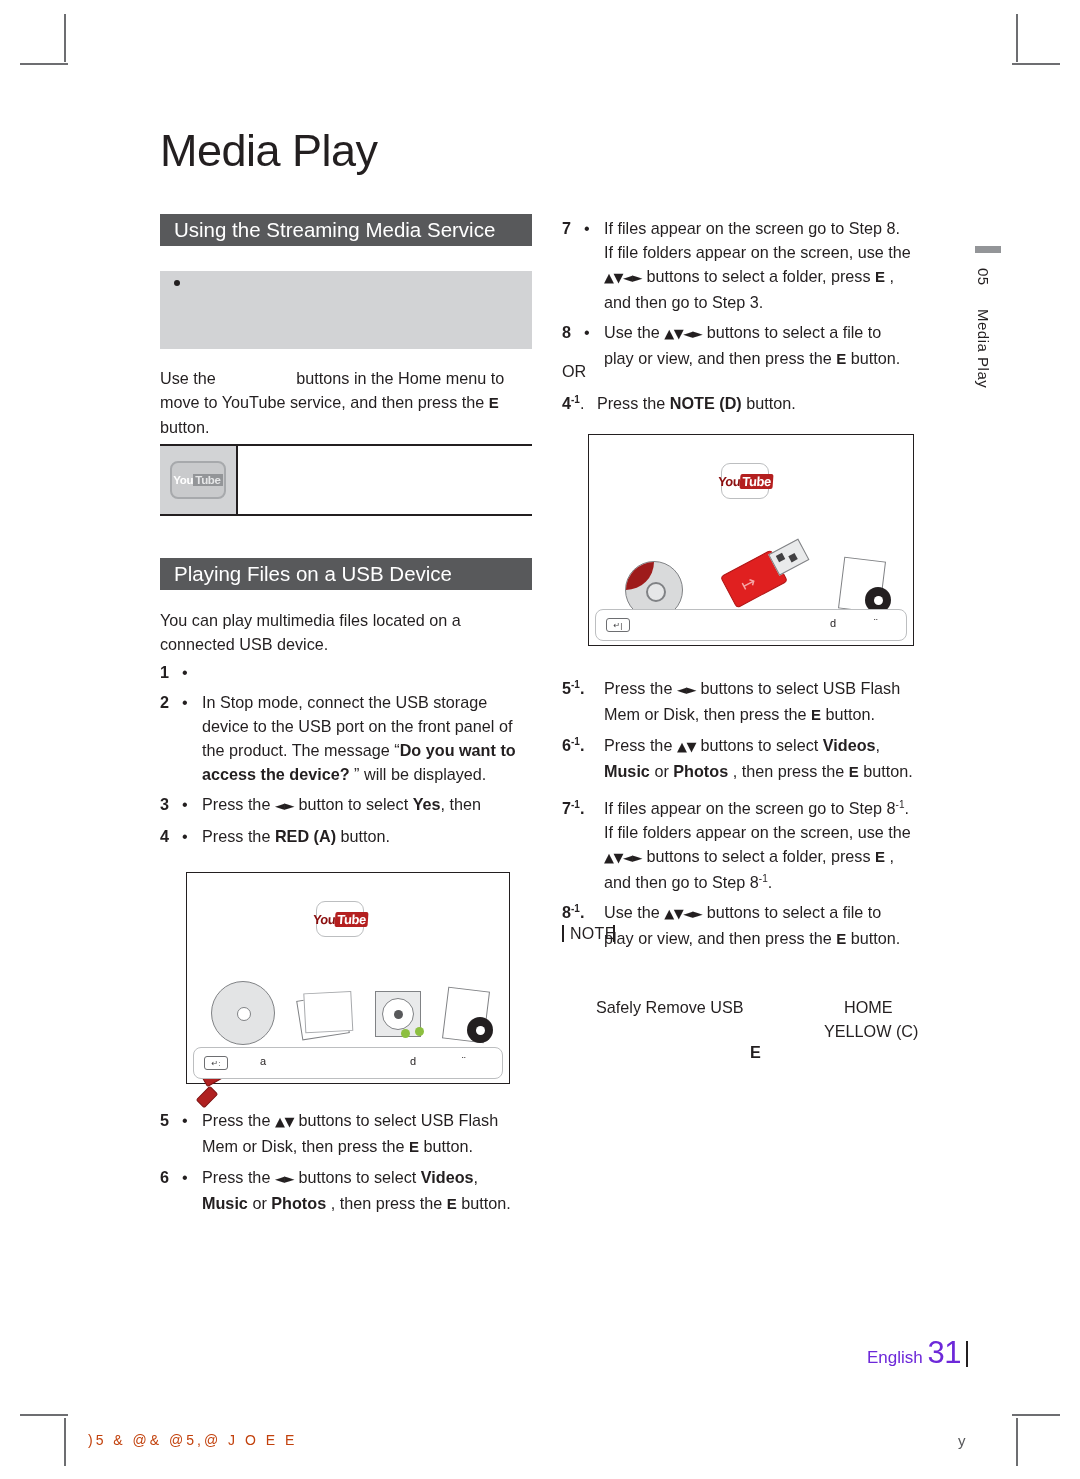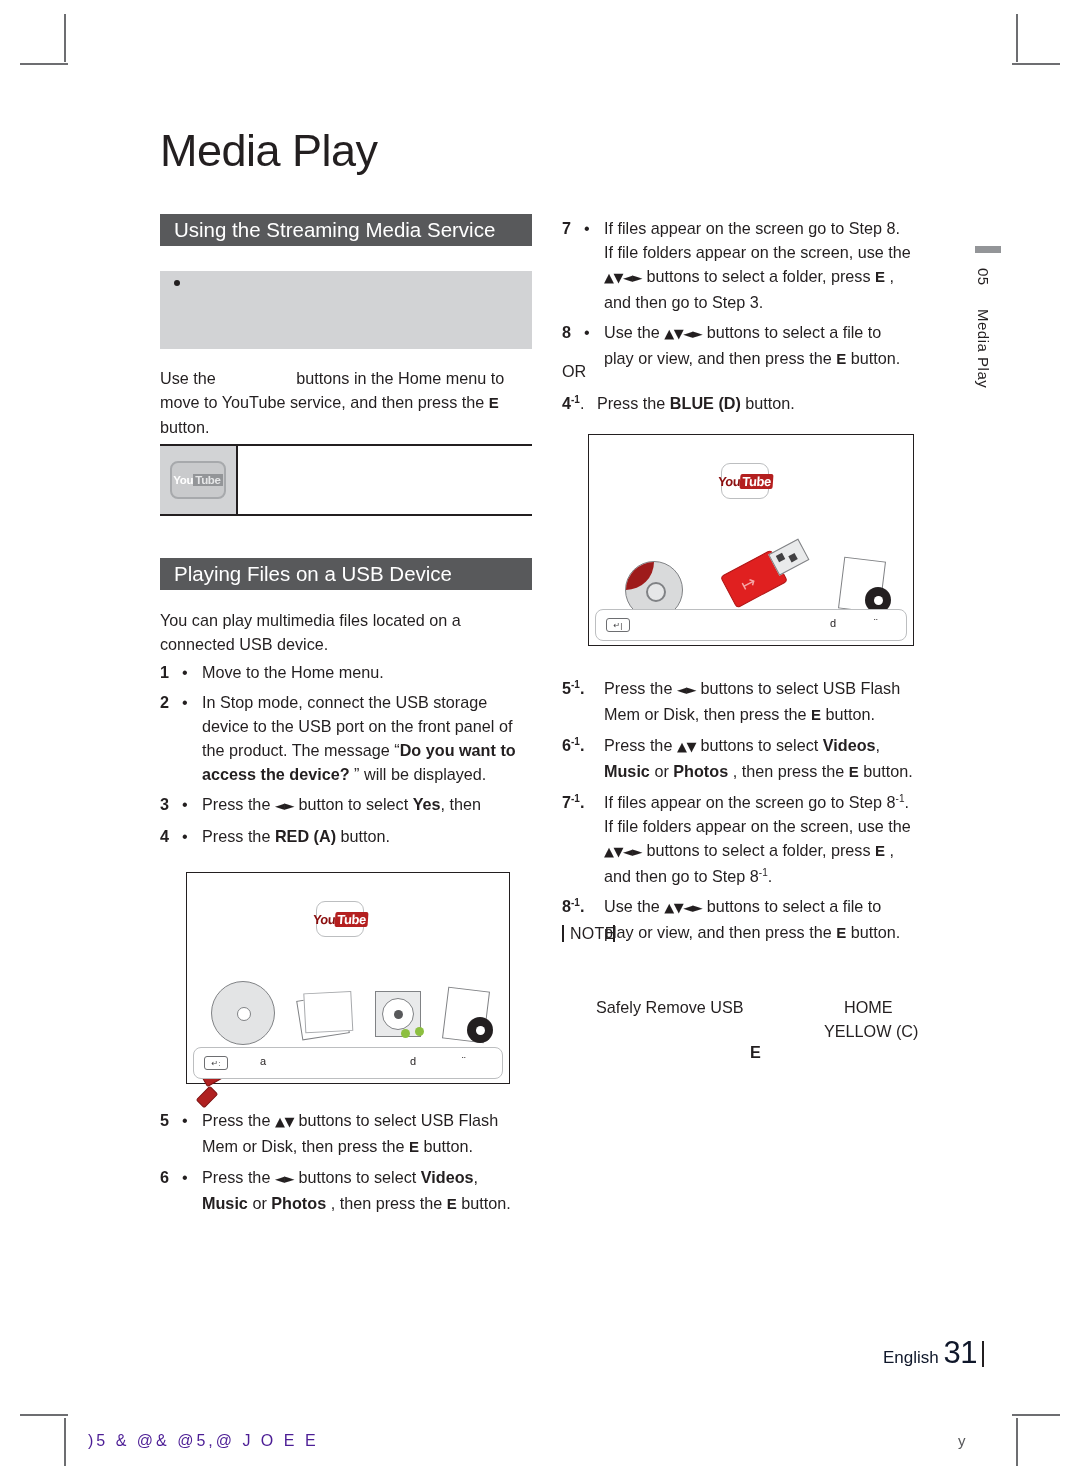--- a/index.html
+++ b/index.html
@@ -174,28 +174,28 @@
     position:absolute;left:0;top:-22px;width:26px;height:7px;background:#939598;
   }
   #side-tab .vert{
     writing-mode:vertical-rl;text-orientation:mixed;
     font-size:15px;color:#231f20;letter-spacing:0.5px;white-space:nowrap;
   }
   #side-tab .vert .num{font-weight:400;}
 
   
   #footer-page{
-    position:absolute;right:96px;top:1335px;
-    font-size:17px;color:#0f172a;text-align:right;white-space:nowrap;
+    position:absolute;right:112px;top:1335px;
+    font-size:17px;color:#6d28d9;text-align:right;white-space:nowrap;
   }
   #footer-page .pn{font-size:31px;letter-spacing:-0.5px;}
   #footer-page .bar{display:inline-block;width:2px;height:26px;background:#231f20;
                     vertical-align:-4px;margin-left:5px;}
   #footer-left{
-    position:absolute;left:88px;top:1432px;font-size:16px;color:#4c1d95;
+    position:absolute;left:88px;top:1432px;font-size:14px;color:#c2410c;
     letter-spacing:3px;white-space:nowrap;font-family:"Liberation Sans",sans-serif;
   }
   #footer-right{
     position:absolute;left:958px;top:1432px;font-size:15px;color:#58595b;
   }
 
   
   .note-head{
     position:absolute;font-size:16px;color:#231f20;letter-spacing:0.3px;
   }
@@ -246,23 +246,20 @@
 
 <div class="para" style="left:160px;top:608px;width:380px;">
   <span>You can play multimedia files located on a</span><br>
   <span>connected USB device.</span>
 </div>
 
 <div class="numlist" id="usb-steps-1" style="left:160px;top:660px;width:378px;">
     <div class="numitem" style="margin-bottom: 6px;">
       <span class="num">1</span>
       <span class="numdot">•</span>
-      <span class="txt">
-        <div><span>Move to the Home menu.</span></div>
-      </span>
     </div>
     <div class="numitem" style="margin-bottom: 6px;">
       <span class="num">2</span>
       <span class="numdot">•</span>
       <span class="txt">
         <div><span>In Stop mode, connect the USB storage</span></div>
         <div><span>device to the USB port on the front panel of</span></div>
         <div><span>the product. The message “</span><span style="font-weight: 700;">Do you want to</span></div>
         <div><span style="font-weight: 700;">access the device?</span><span> ” will be displayed.</span></div>
       </span>
@@ -360,21 +357,21 @@
       </span>
     </div>
   </div>
 
 <div class="para" style="left:562px;top:359px;">
   <span>OR</span>
 </div>
 
 <div class="para" style="left:562px;top:391px;width:382px;">
   <span style="font-weight:700;">4</span><span class="sup" style="font-weight:700;">-1</span><span>.</span>
-  <span style="display:inline-block;width:8px;"></span><span>Press the </span><b>BLUE (D)</b><span> button.</span>
+  <span style="display:inline-block;width:8px;"></span><span>Press the </span><b>NOTE (D)</b><span> button.</span>
 </div>
 
 <div class="screen" style="left:588px;top:434px;width:326px;height:212px;">
   <div class="yt-tile" style="left:132px;top:28px;width:46px;height:34px;">
     <span class="yt-logo-red"><span>You</span><span class="tube">Tube</span></span>
   </div>
 
   <div class="ic" style="left:36px;top:126px;">
     <div class="cd-red">
         <div class="wedge"></div>
@@ -401,21 +398,21 @@
 </div>
 
 <div class="numlist" id="right-steps-bottom" style="left:562px;top:676px;width:382px;">
     <div class="numitem" style="margin-bottom: 6px;">
       <span class="num">5<span class="sup">-1</span>.</span>
       <span class="txt">
         <div><span>Press the </span><span class="sym">◄►</span><span> buttons to select USB Flash</span></div>
         <div><span>Mem or Disk, then press the </span><span class="ebtn">E</span><span>   button.</span></div>
       </span>
     </div>
-    <div class="numitem" style="margin-bottom: 6px;">
+    <div class="numitem" style="margin-bottom: 12px;">
       <span class="num">6<span class="sup">-1</span>.</span>
       <span class="txt">
         <div><span>Press the </span><span class="sym">▲▼</span><span> buttons to select </span><span style="font-weight: 700;">Videos</span><span>,</span></div>
         <div><span style="font-weight: 700;">Music</span><span> or </span><span style="font-weight: 700;">Photos</span><span> , then press the </span><span class="ebtn">E</span><span>   button.</span></div>
       </span>
     </div>
     <div class="numitem" style="margin-bottom: 6px;">
       <span class="num">7<span class="sup">-1</span>.</span>
       <span class="txt">
         <div><span>If files appear on the screen go to Step 8</span><span class="sup">-1</span><span>.</span></div>

